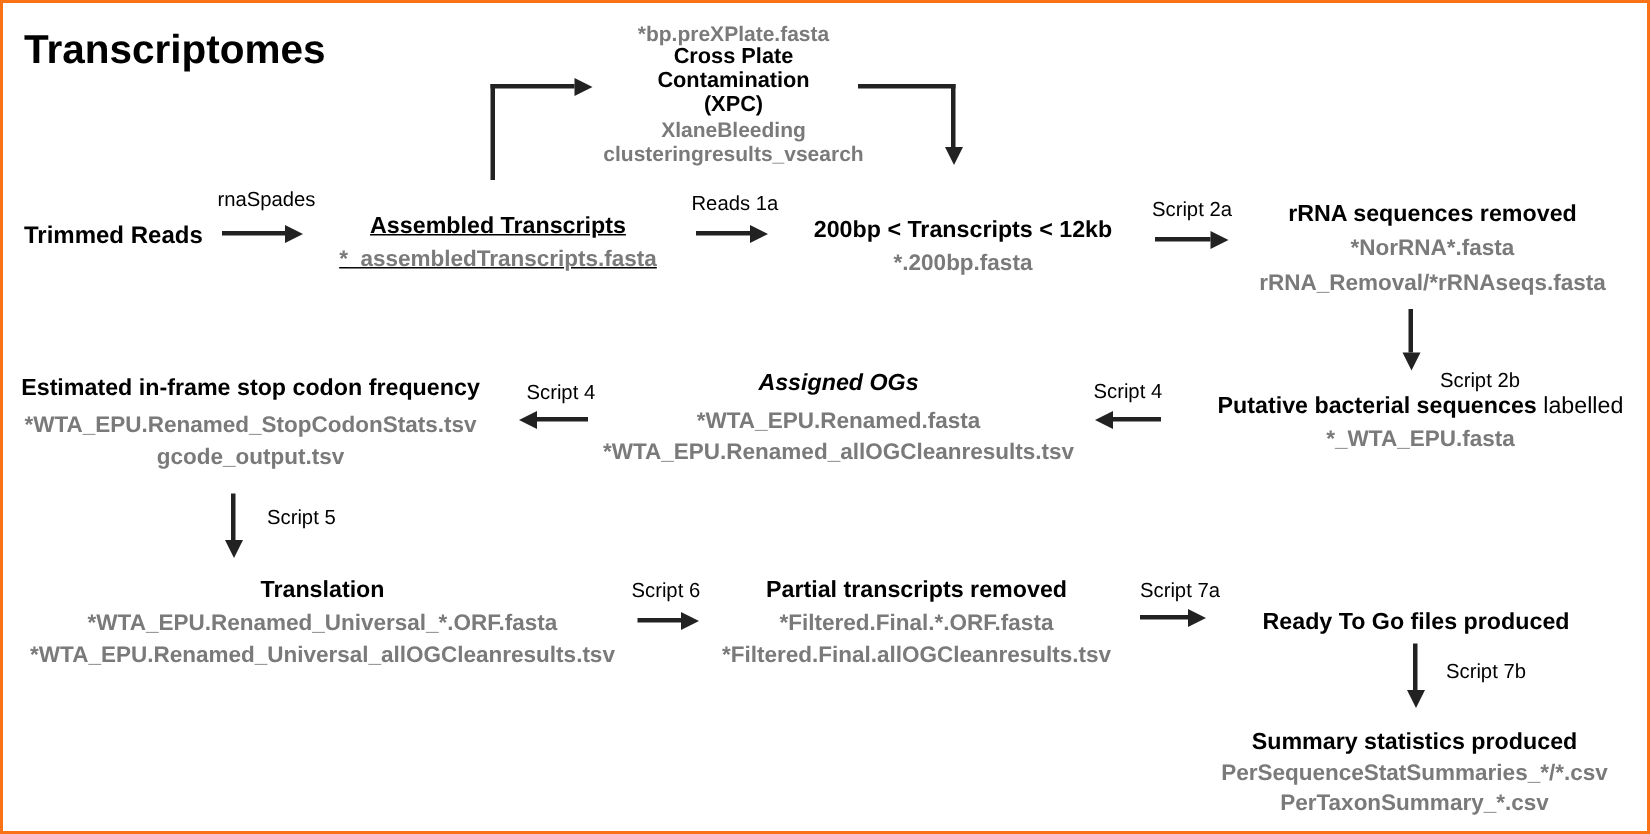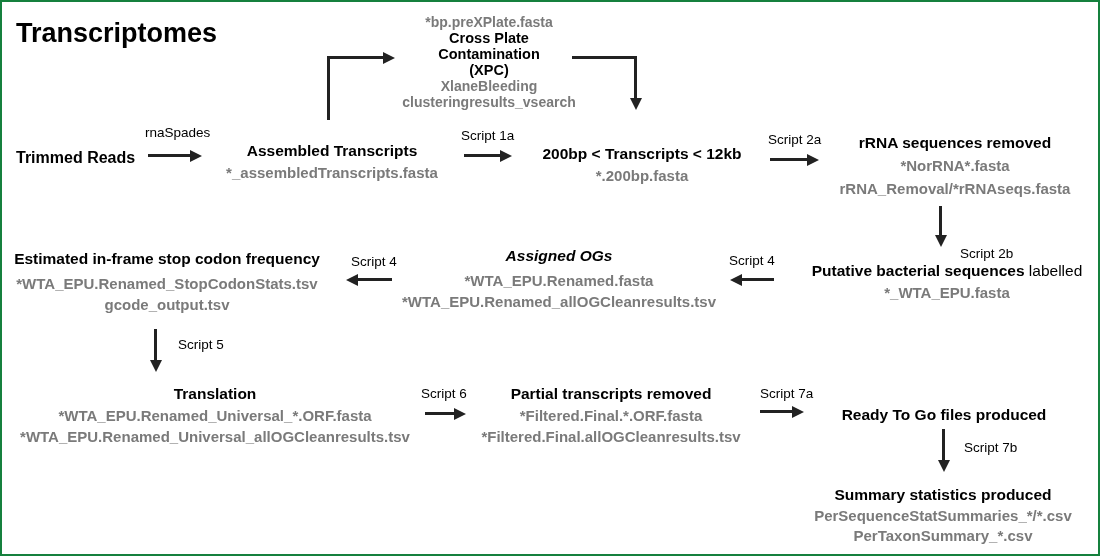--- a/index.html
+++ b/index.html
@@ -1,20 +1,20 @@
 <!DOCTYPE html>
 <html><head>
 <meta charset="utf-8">
 <style>
   html,body { margin:0; padding:0; background:#e8e8e8; }
   #canvas {
     position:relative;
     width:1100px; height:556px;
     background:#ffffff;
-    border:2px solid #15803d;
+    border:2px solid #f97316;
     box-sizing:border-box;
     font-family:"Liberation Sans", sans-serif;
     overflow:hidden;
   }
   .page-title {
     position:absolute; left:14px; top:16px;
     font-size:27px; font-weight:bold; color:#000;
     letter-spacing:0px;
   }
   .node { position:absolute; text-align:center; line-height:22px; }
@@ -50,26 +50,26 @@
   <div class="node" style="left:14px; top:145px; width:122px; text-align:left;">
     <div class="node-title" style="font-size:16px;">Trimmed Reads</div>
   </div>
 
   <div class="edge-label" style="left:143px; top:123px;">rnaSpades</div>
   <div>
     <div class="shaft-h" style="left:146px; top:152px; width:42px;"></div>
     <div class="head-right" style="left:188px; top:147.5px;"></div>
   </div>
 
-  <div class="node" style="left:210px; top:138px; width:240px;">
+  <div class="node" style="left:210px; top:138px; width:240px;text-decoration:underline;">
     <div class="node-title">Assembled Transcripts</div>
     <div class="node-file">*_assembledTranscripts.fasta</div>
   </div>
 
-  <div class="edge-label" style="left:459px; top:126px;">Script 1a</div>
+  <div class="edge-label" style="left:459px; top:126px;">Reads 1a</div>
   <div>
     <div class="shaft-h" style="left:462px; top:152px; width:36px;"></div>
     <div class="head-right" style="left:498px; top:147.5px;"></div>
   </div>
 
   <div class="node" style="left:528px; top:141px; width:224px;">
     <div class="node-title">200bp &lt; Transcripts &lt; 12kb</div>
     <div class="node-file">*.200bp.fasta</div>
   </div>
 

